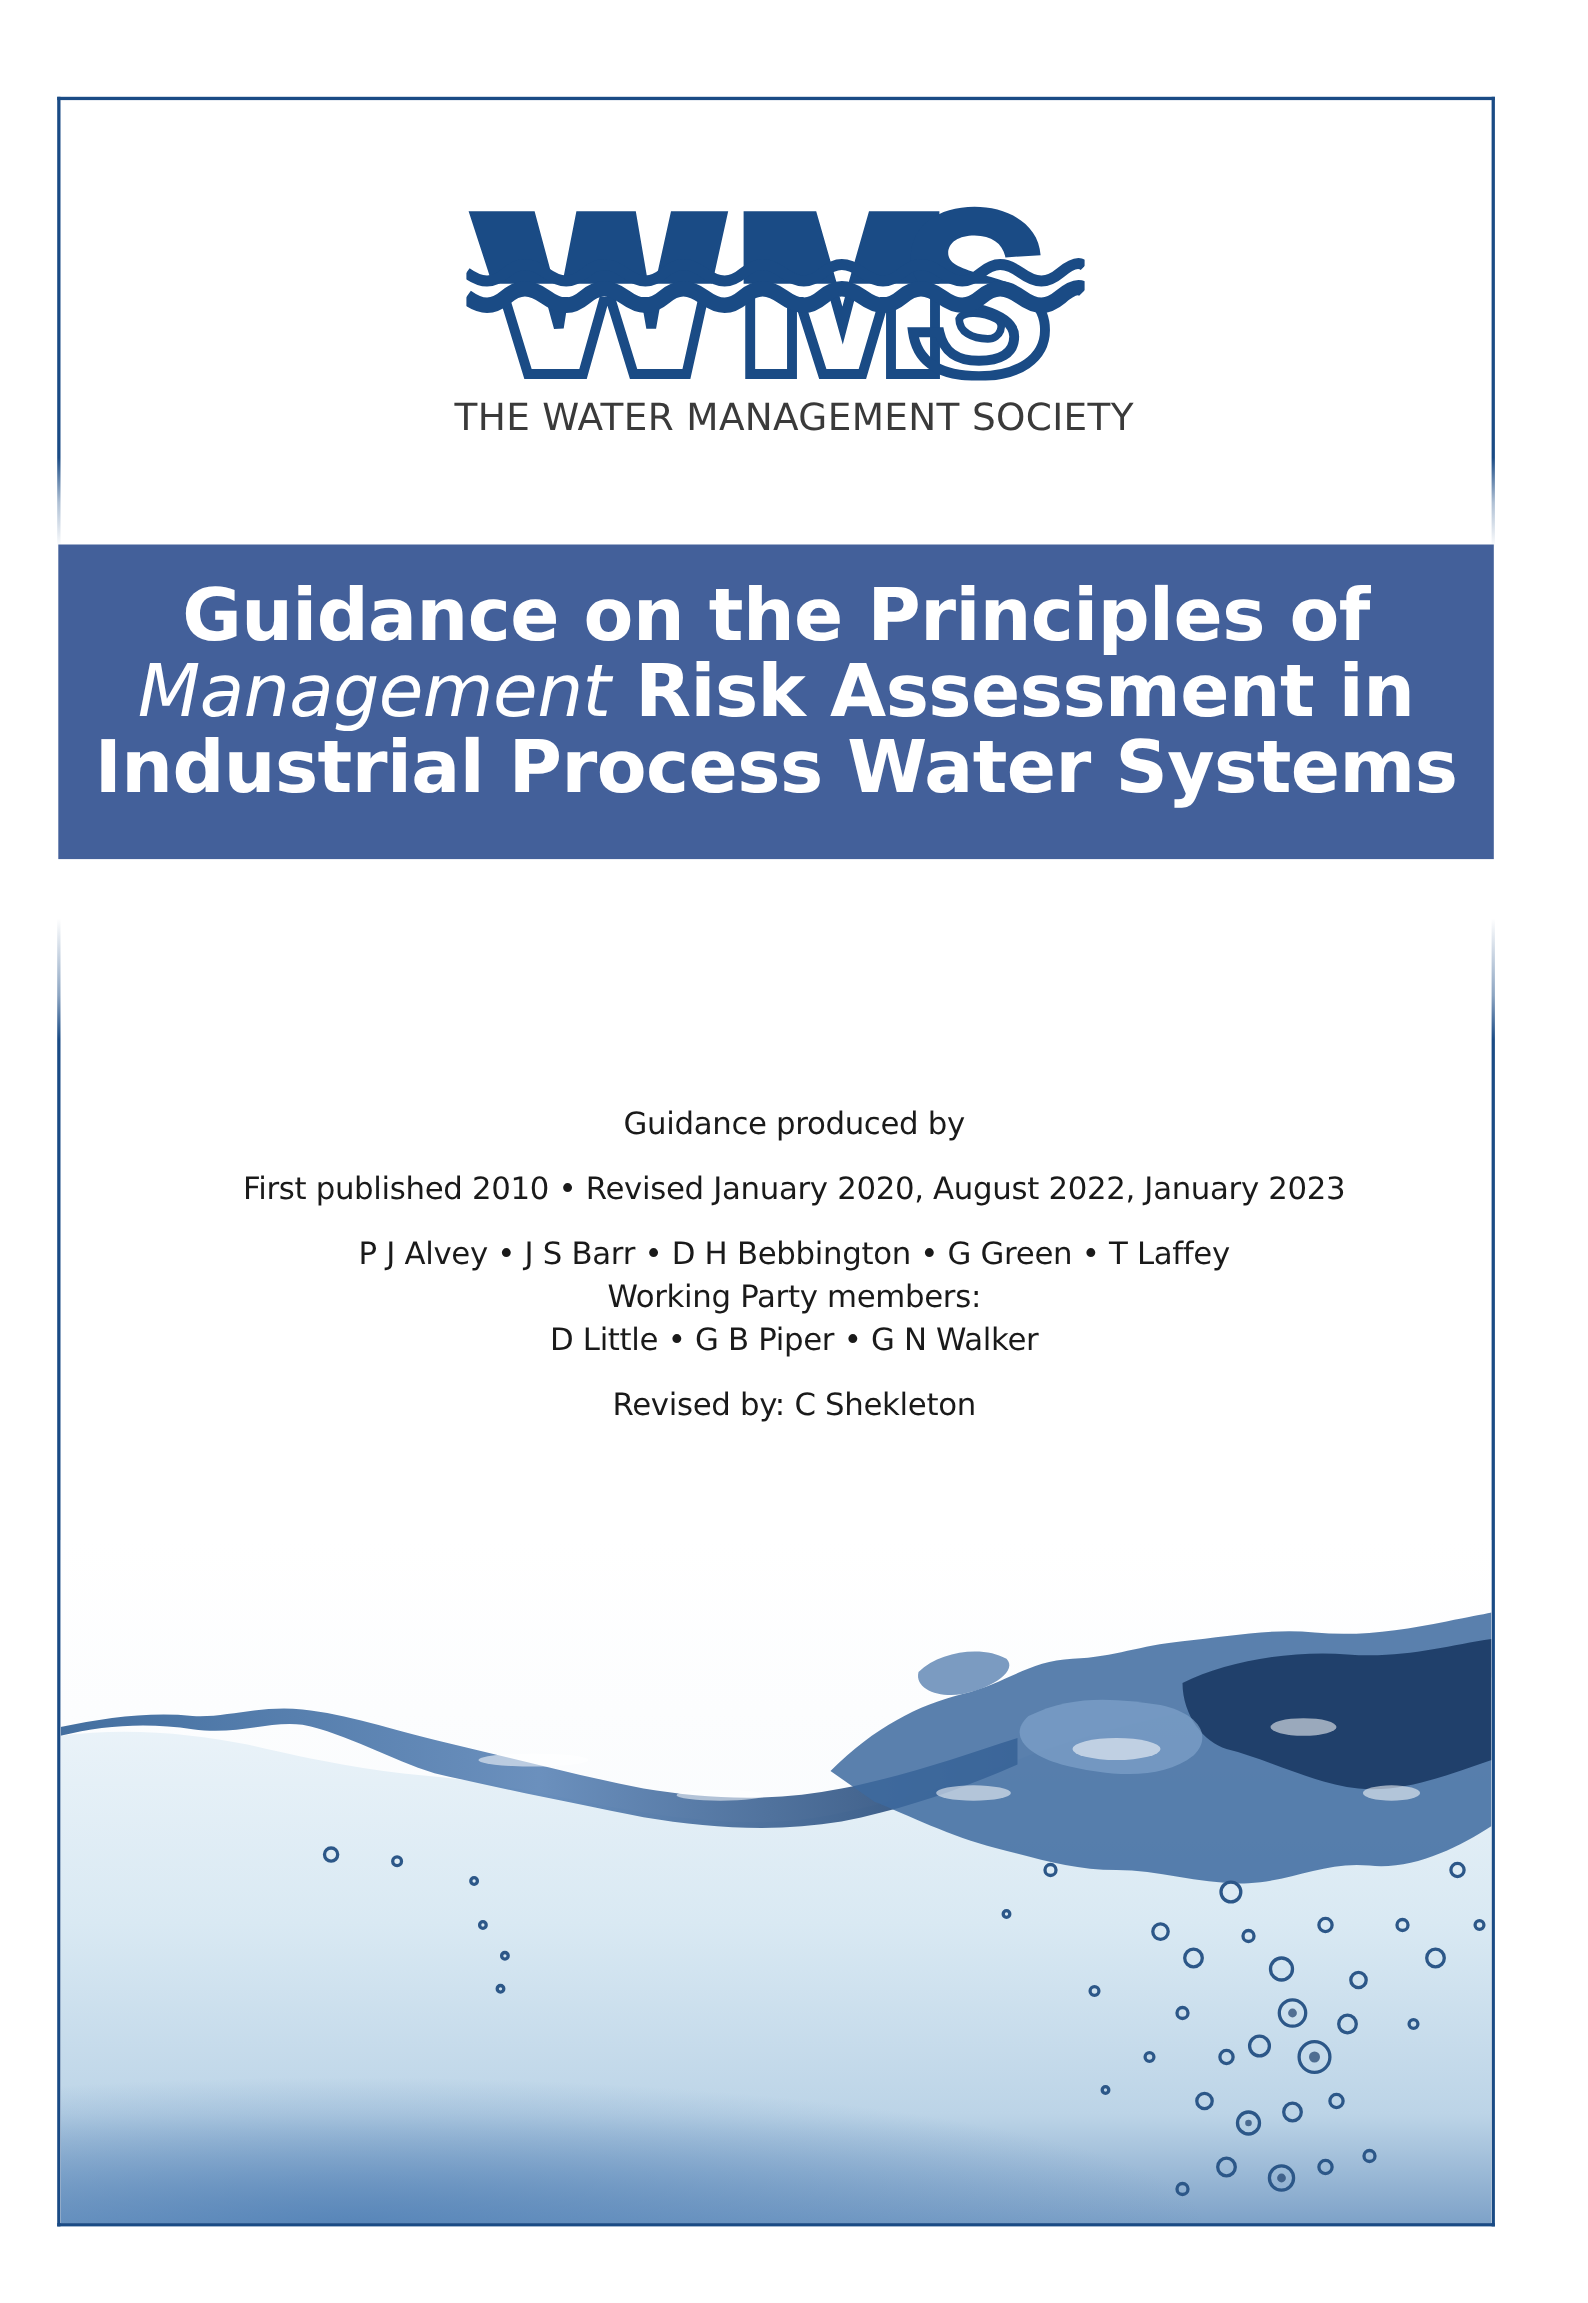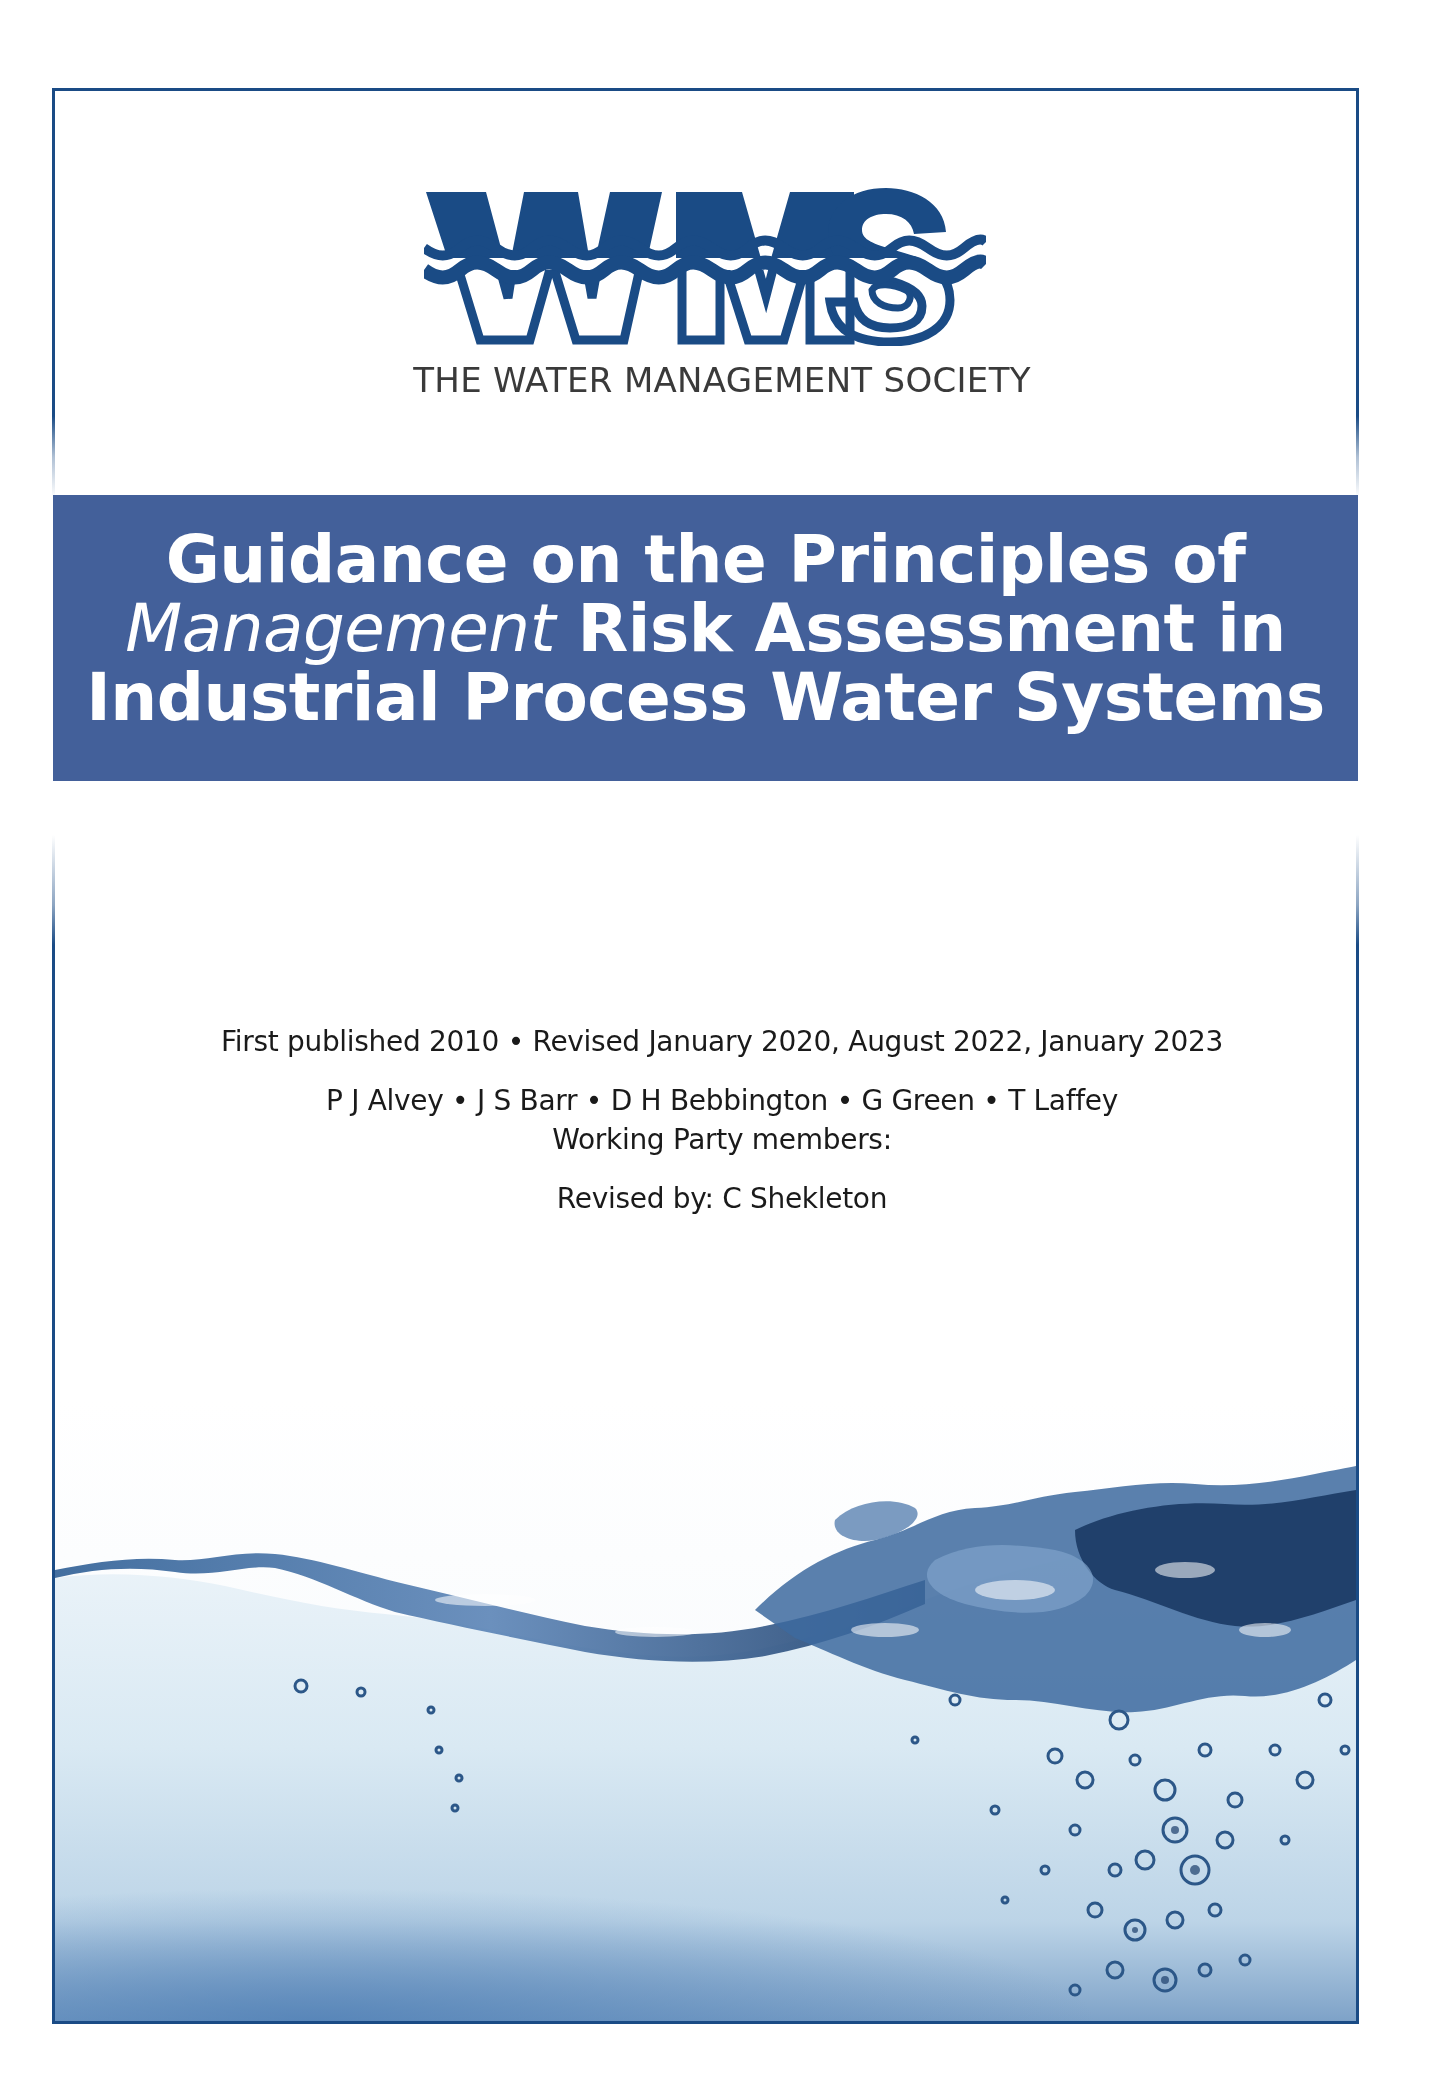--- a/index.html
+++ b/index.html
@@ -89,25 +89,27 @@
 
 <div class="banner">
   <div class="banner-title">
     <span class="line">Guidance on the Principles of</span>
     <span class="line"><em>Management</em><span> Risk Assessment in</span></span>
     <span class="line">Industrial Process Water Systems</span>
   </div>
 </div>
 
 <div class="credits">
+  <span class="cl">Guidance produced by</span>
   <div class="gap"></div>
   <span class="cl">First published 2010 • Revised January 2020, August 2022, January 2023</span>
   <div class="gap"></div>
   <span class="cl">P J Alvey • J S Barr • D H Bebbington • G Green • T Laffey</span>
   <span class="cl">Working Party members:</span>
+  <span class="cl">D Little • G B Piper • G N Walker</span>
   <div class="gap"></div>
   <span class="cl">Revised by: C Shekleton</span>
 </div>
 
 <div class="water">
   <svg width="1301" height="621" viewBox="0 0 1301 621">
     <defs>
       <linearGradient id="under" x1="0" y1="0" x2="0" y2="1">
         <stop offset="0" stop-color="#eef5fa"></stop>
         <stop offset="0.45" stop-color="#d9e9f3"></stop>

